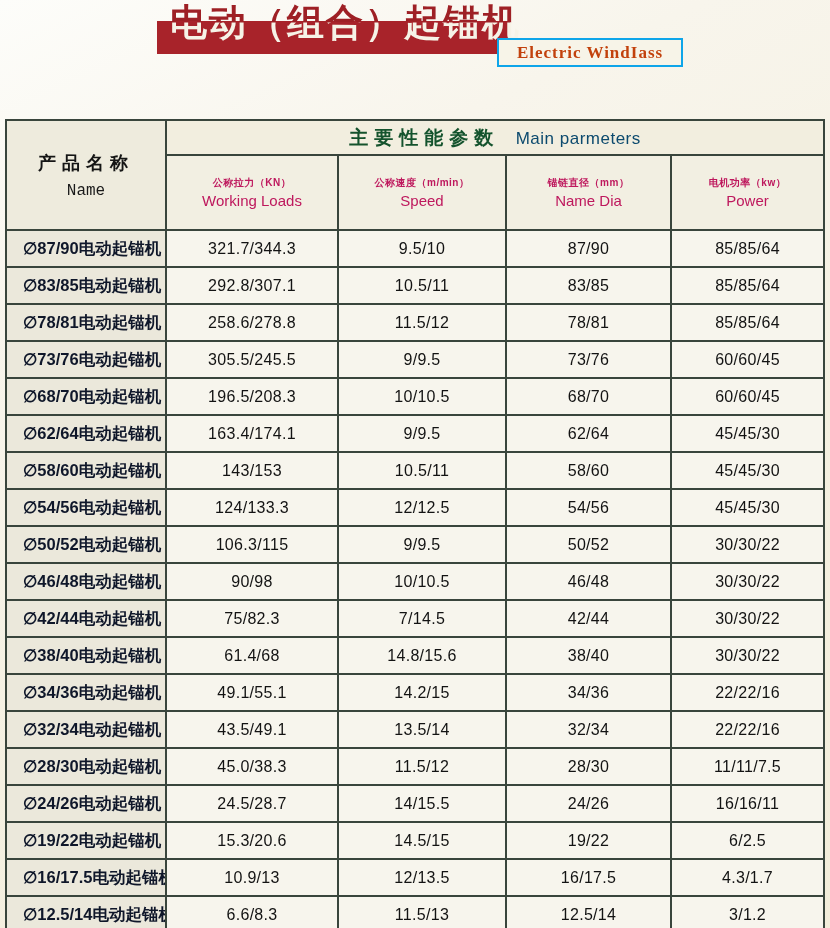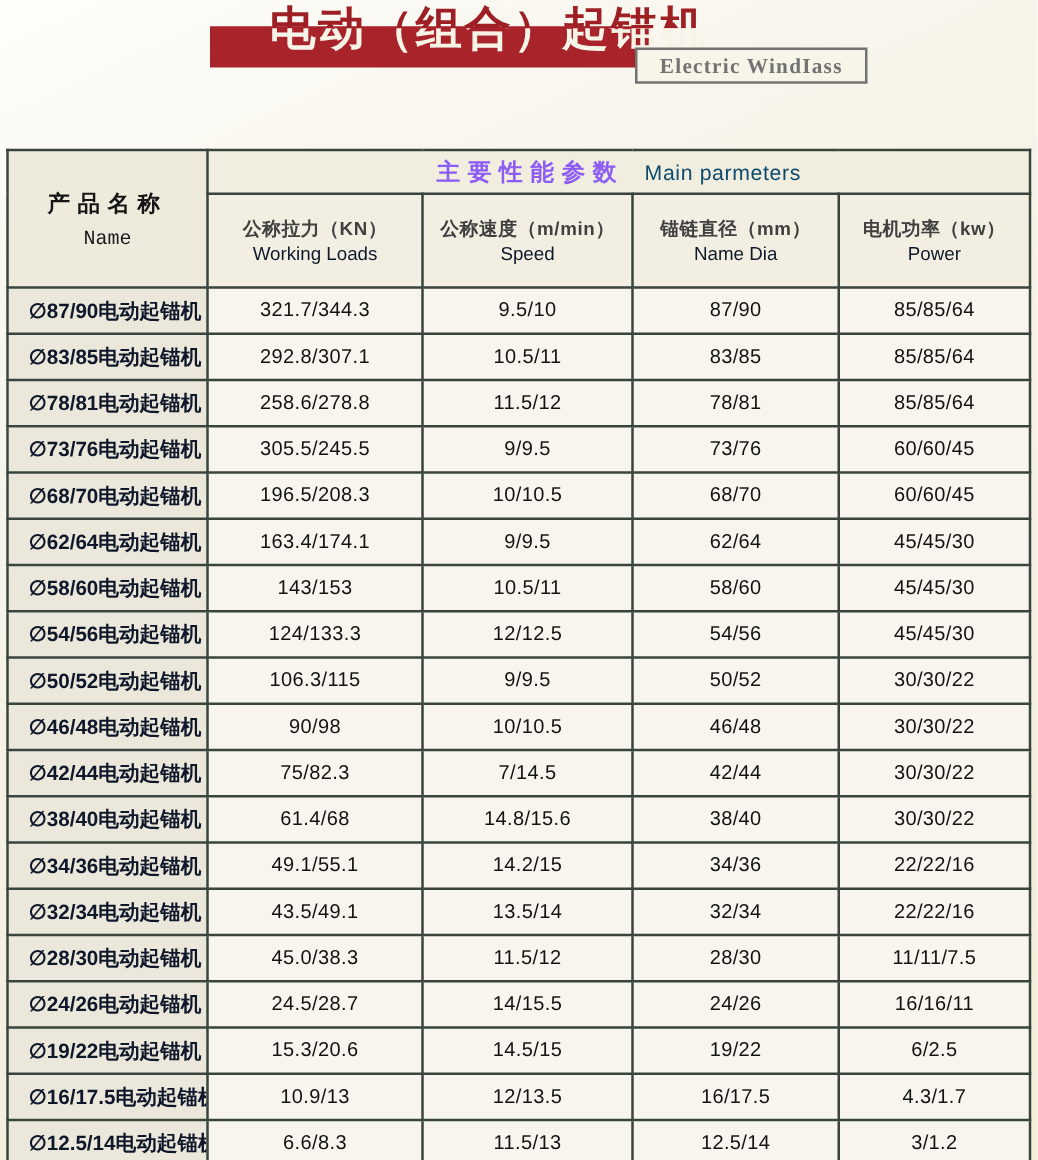--- a/index.html
+++ b/index.html
@@ -6,60 +6,60 @@
   body {
     width: 830px; height: 928px;
     background: linear-gradient(155deg, #fdfdfa 0%, #f8f5ec 25%, #f4f0e1 60%, #f2edda 100%);
     font-family: "Liberation Sans", sans-serif;
     overflow: hidden;
     position: relative;
   }
   .page { position: absolute; inset: 0; }
 
   
-  .banner { position: absolute; left: 11px; top: 0; width: 697px; height: 80px; text-align: center; }
+  .banner { position: absolute; left: 0; top: 0; width: 697px; height: 80px; }
   .red-bar {
     position: absolute; left: 157px; top: 21px; width: 353px; height: 33px;
     background: #a8232a;
   }
   .title-cn {
     position: absolute; left: 170px; top: 1px; width: 420px; height: 48px;
     font-weight: bold; font-size: 37px; line-height: 44px; letter-spacing: 2px;
     white-space: nowrap;
   }
   .title-cn.top-half  { color: #9e2025; clip-path: inset(0 0 55% 0); }
   .title-cn.bot-half  { color: #f6f3e7; clip-path: inset(45% 0 0 0); }
   .title-en-box {
     position: absolute; left: 497px; top: 38px; width: 182px; height: 25px;
-    border: 2px solid #737373; background: #f7f4e8;
+    border: 2px solid #0ea5e9; background: #f7f4e8;
     display: flex; align-items: center; justify-content: center;
     font-family: "Liberation Serif", serif; font-weight: bold; font-size: 17px;
-    color: #737373; letter-spacing: 1px;
+    color: #c2410c; letter-spacing: 1px;
   }
 
   
   .tbl-wrap { position: absolute; left: 5px; top: 119px; }
   table { border-collapse: collapse; table-layout: fixed; width: 818px; }
   th, td { border: 2px solid #39453c; padding: 0; }
   th { font-weight: normal; }
 
   .main-hdr {
     height: 33px; background: #f2eedf;
     text-align: center; vertical-align: middle;
   }
-  .main-hdr .cn { font-weight: bold; font-size: 19px; letter-spacing: 6px; color: #8b5cf6; }
+  .main-hdr .cn { font-weight: bold; font-size: 19px; letter-spacing: 6px; color: #14532d; }
   .main-hdr .en { font-size: 17px; color: #0c4a6e; margin-left: 12px; letter-spacing: 0.5px; }
 
   .name-hdr { background: #eeebdd; vertical-align: middle; text-align: center; font-family: Liberation Mono, monospace; }
   .name-hdr .cn { font-weight: bold; font-size: 18px; letter-spacing: 6px; color: #151515; }
   .name-hdr .en { font-size: 16px; color: #1a1a1a; margin-top: 7px; }
 
   .sub-hdr { height: 73px; background: #f2efe2; vertical-align: middle; text-align: center; }
-  .sub-hdr .cn { font-weight: 600; font-size: 15px; color: #404040; letter-spacing: 0.5px; }
-  .sub-hdr .en { font-size: 15px; color: #0f172a; margin-top: 2px; }
+  .sub-hdr .cn { font-weight: 600; font-size: 10px; color: #be185d; letter-spacing: 0.5px; }
+  .sub-hdr .en { font-size: 15px; color: #be185d; margin-top: 2px; }
 
   tbody td { height: 35px; }
   td.name {
     background: #ebe8db; font-weight: bold; font-size: 16.5px; color: #0f172a;
     text-align: left; padding-left: 16px; white-space: nowrap; overflow: hidden;
   }
   td.val {
     background: #f7f5ed; font-size: 16px; color: #131313; text-align: center;
     letter-spacing: 0.3px;
   }

